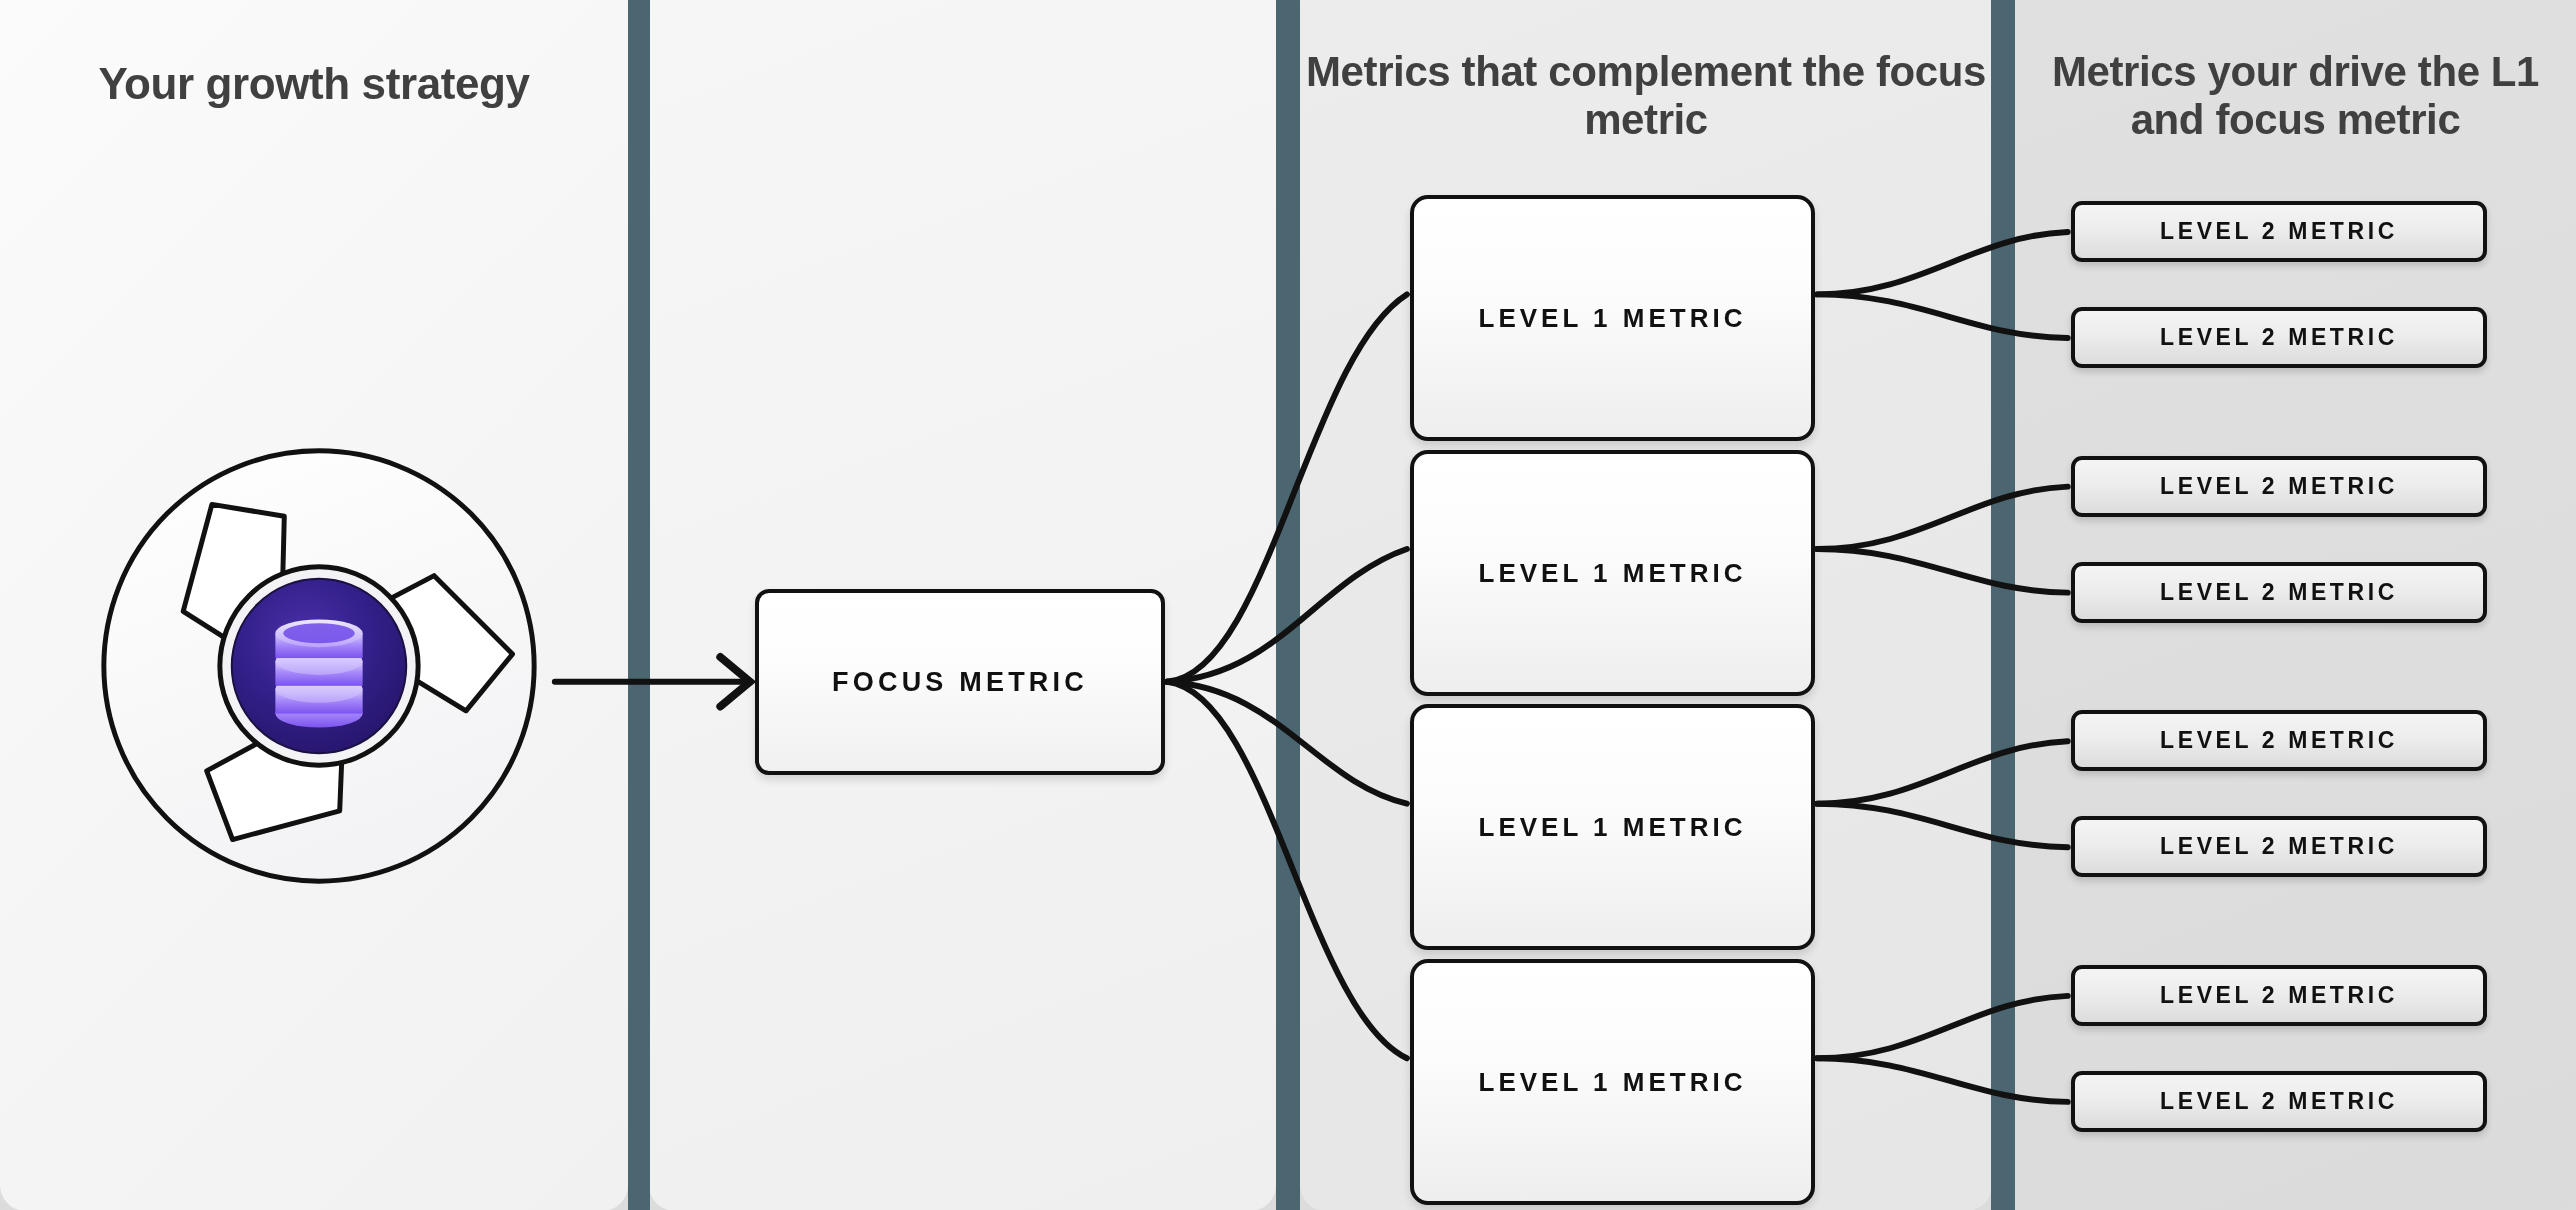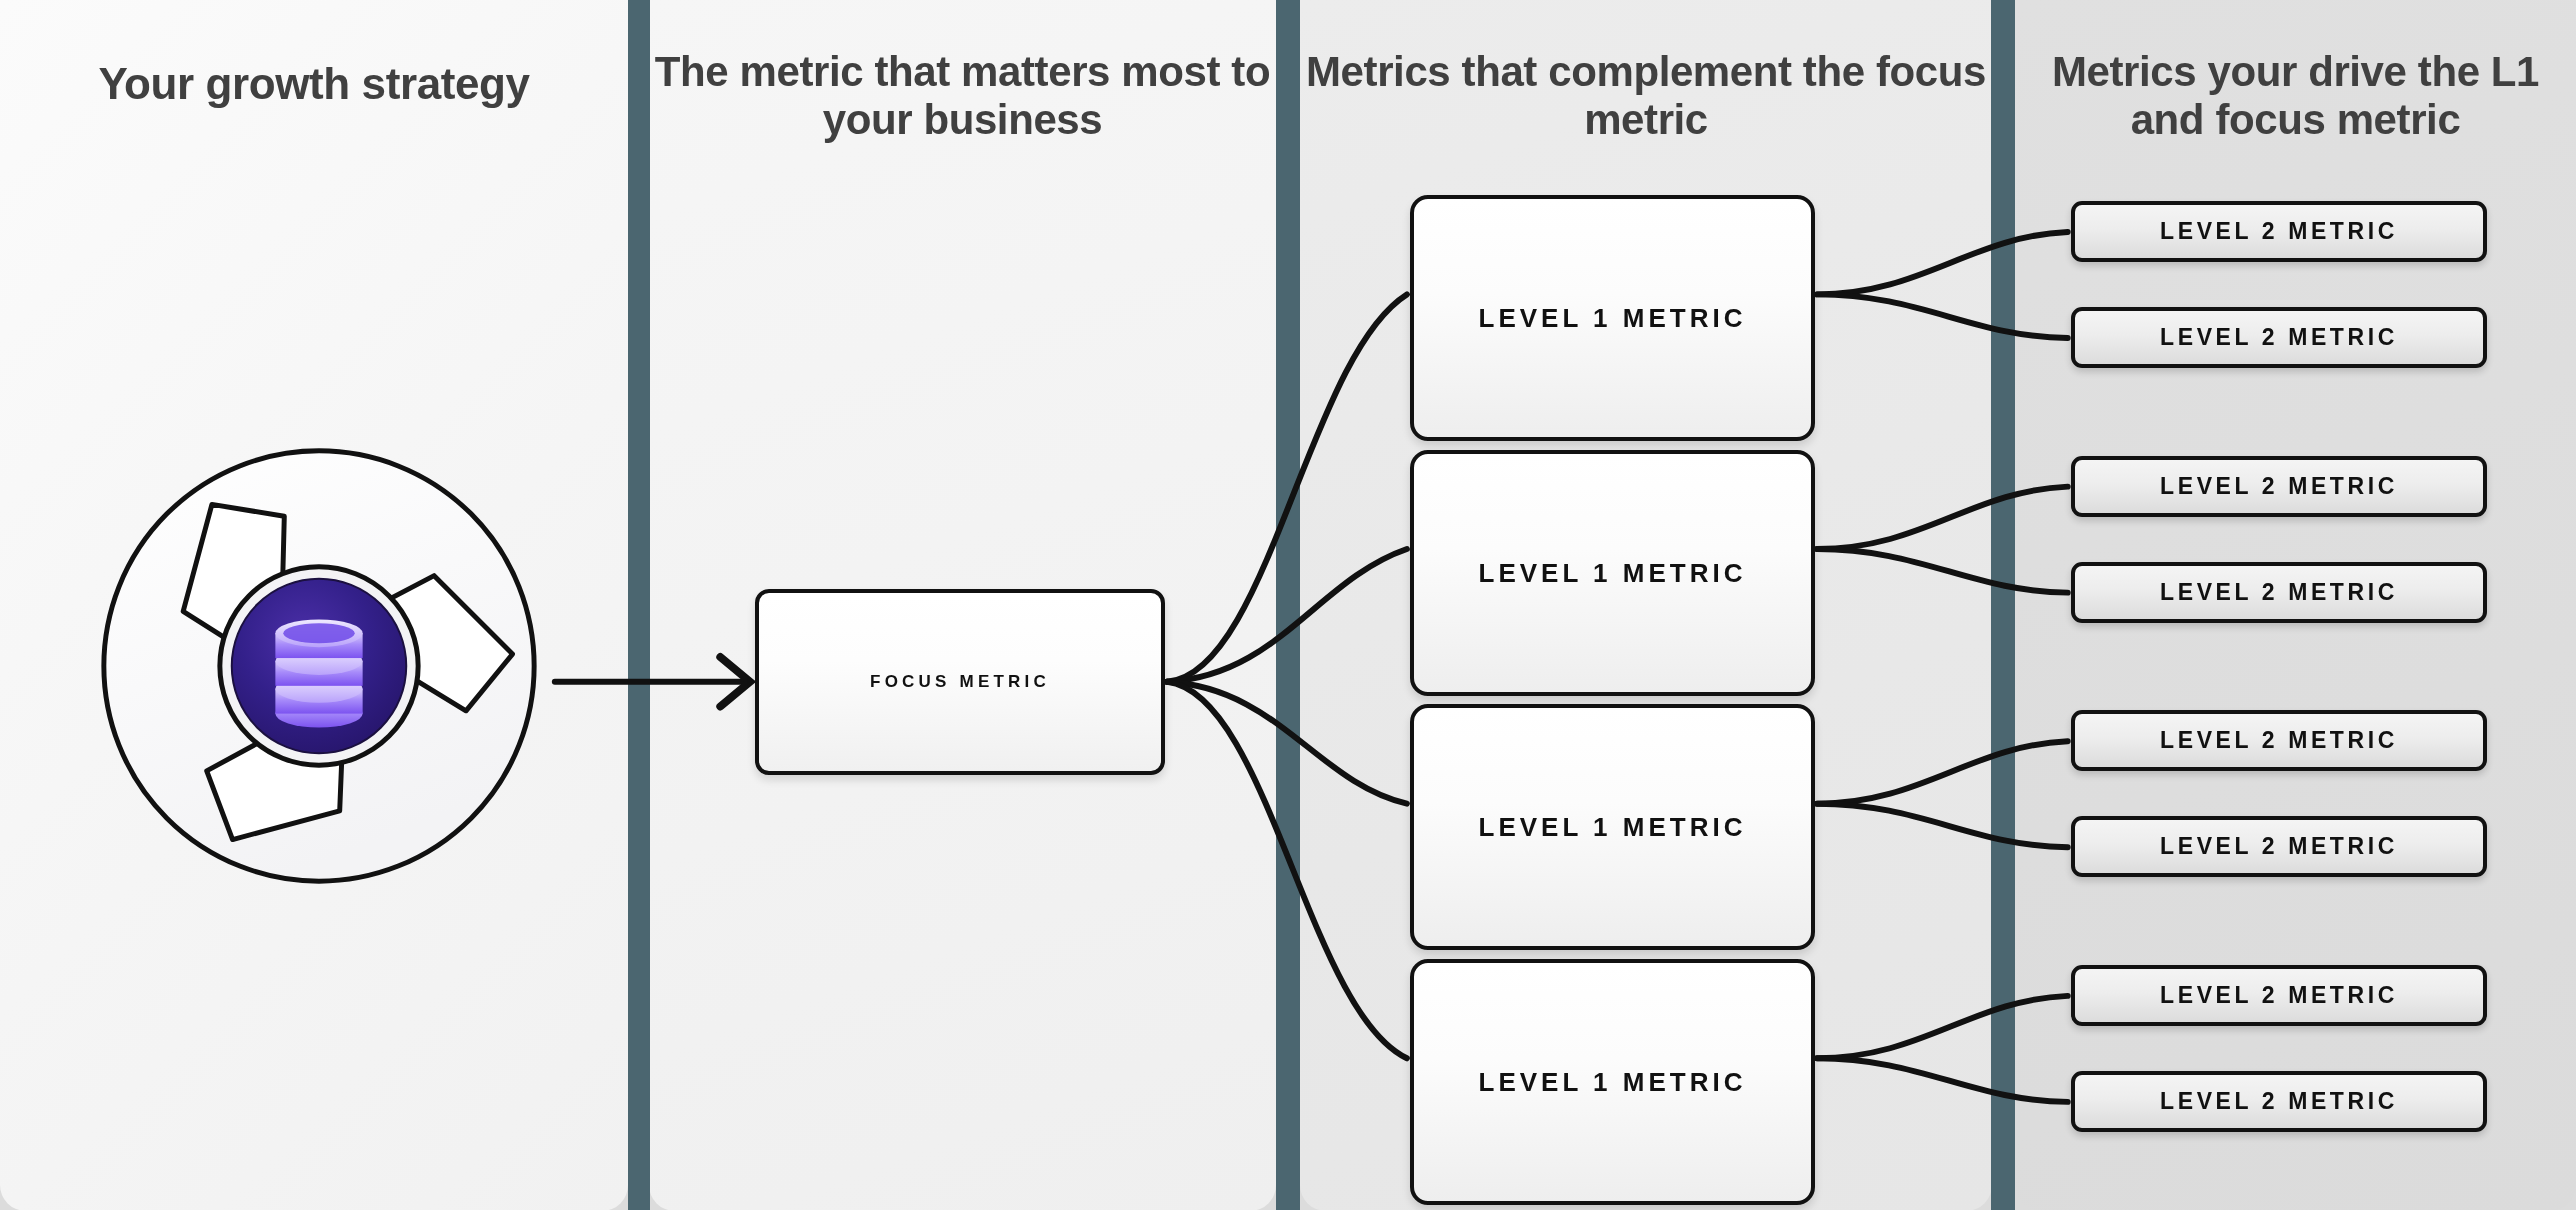--- a/index.html
+++ b/index.html
@@ -57,21 +57,21 @@
     font-weight:700;
     text-align:center;
     white-space:nowrap;
   }
   .node .lbl{ display:block; }
 
   .focus-node{
     left:755px; top:589px; width:410px; height:186px;
     border-radius:14px;
     background:linear-gradient(180deg,#ffffff 0%,#fdfdfd 38%,#f0f0f0 100%);
-    font-size:17px; letter-spacing:4.2px;
+    font-size:27px; letter-spacing:4.2px;
     box-shadow:0 5px 9px rgba(0,0,0,.13);
   }
 
   .l1-node{
     left:1410px; width:405px; height:246px;
     border-radius:18px;
     background:linear-gradient(180deg,#ffffff 0%,#fcfcfc 40%,#eeeeee 100%);
     font-size:26px; letter-spacing:4px;
     box-shadow:0 5px 9px rgba(0,0,0,.13);
   }
@@ -107,21 +107,20 @@
   <div class="panel p1"></div>
   <div class="panel p2"></div>
   <div class="panel p3"></div>
   <div class="panel p4"></div>
 
   <div class="divider d1"></div>
   <div class="divider d2"></div>
   <div class="divider d3"></div>
 
   <div class="col-head h1">Your growth strategy</div>
-  <div class="col-head h2">The metric that matters most to your business</div>
   <div class="col-head h3">Metrics that complement the focus metric</div>
   <div class="col-head h4">Metrics your drive the L1 and focus metric</div>
 
   <svg id="logo" viewBox="0 0 470 470">
     <defs>
       <radialGradient id="coreGrad" cx="42%" cy="34%" r="78%">
         <stop offset="0%" stop-color="#4b2fa8"></stop>
         <stop offset="48%" stop-color="#33208a"></stop>
         <stop offset="100%" stop-color="#241365"></stop>
       </radialGradient>

